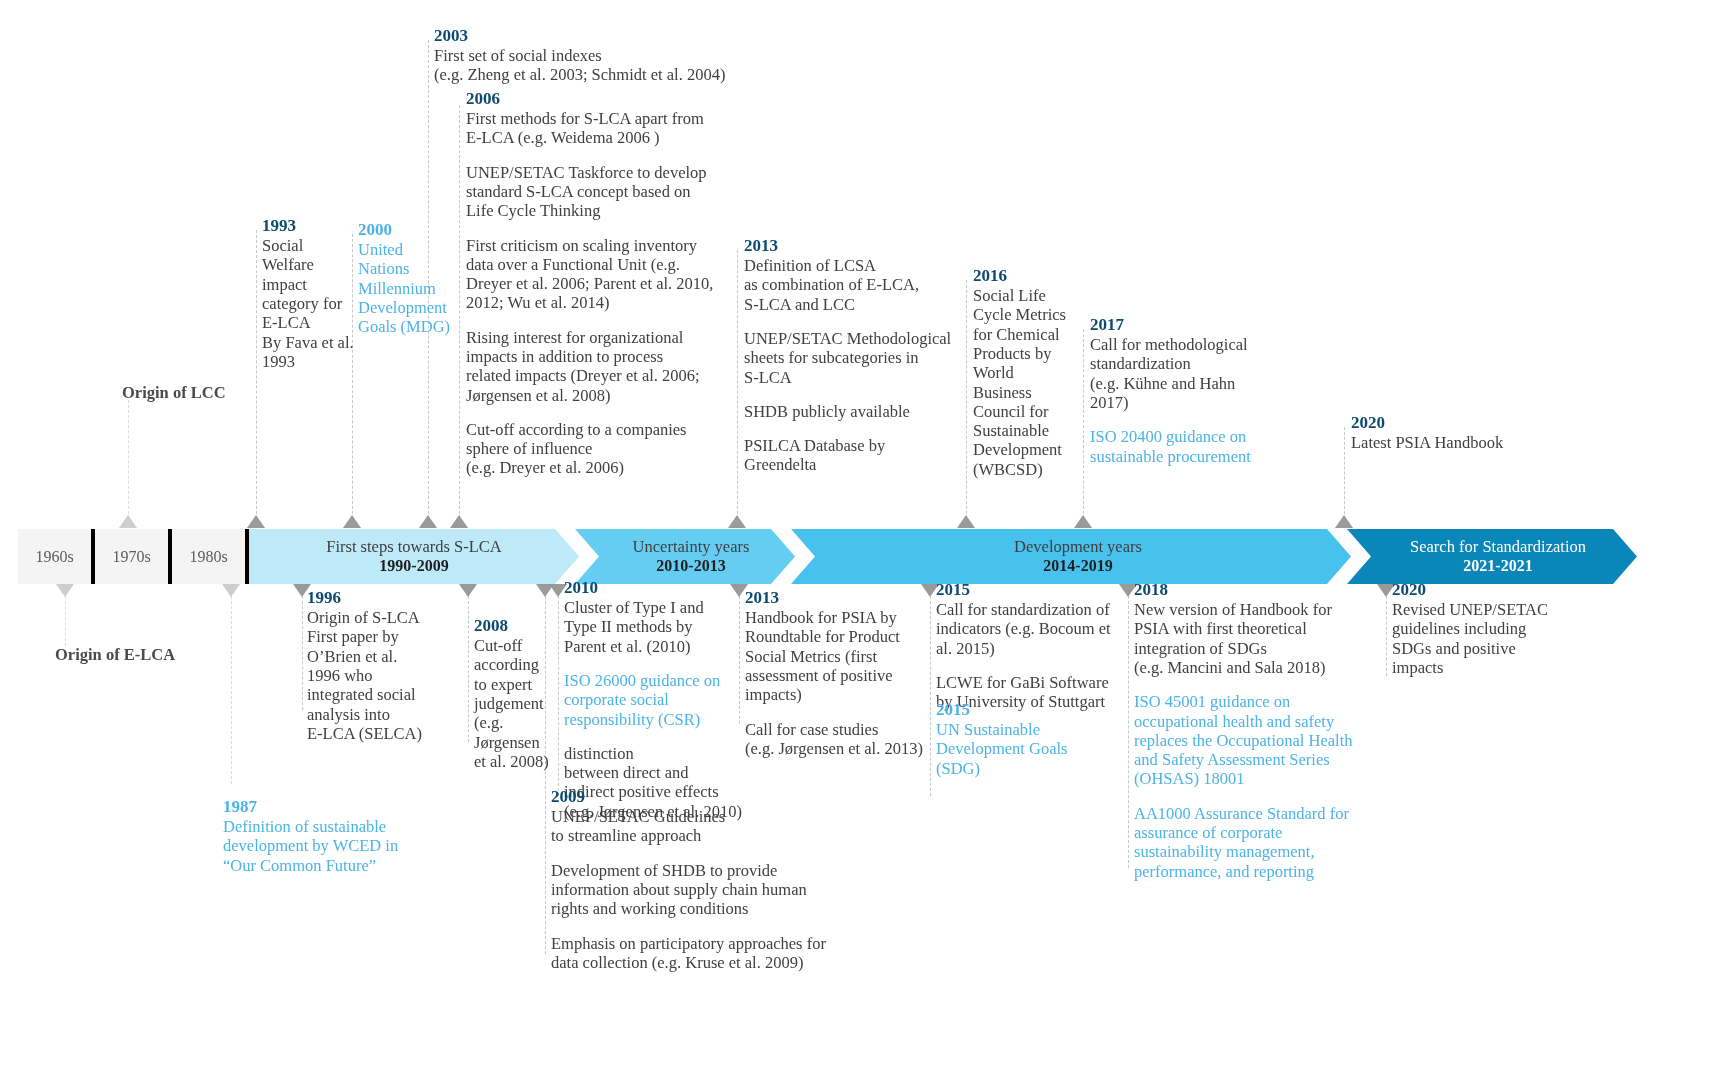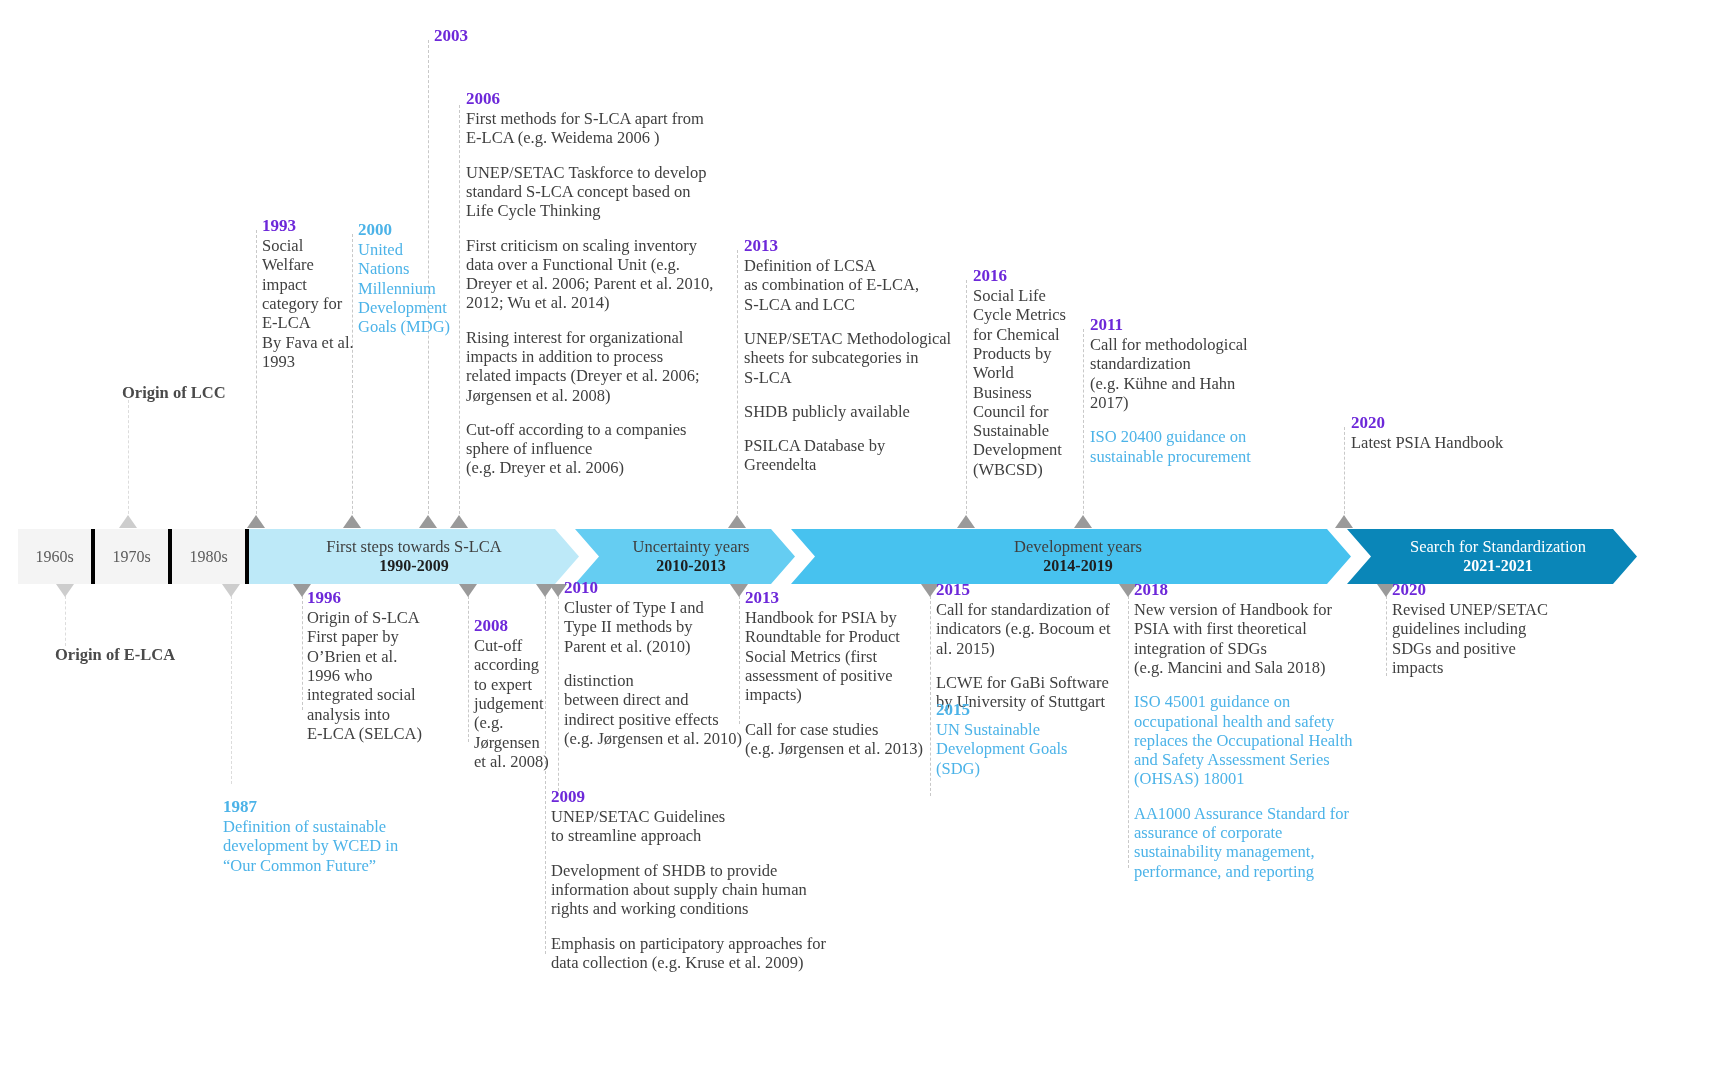--- a/index.html
+++ b/index.html
@@ -20,21 +20,21 @@
     width: 1714px;
     height: 1081px;
   }
   .entry {
     position: absolute;
     box-sizing: border-box;
   }
   .entry .year {
     font-weight: bold;
     font-size: 17px;
-    color: #6d28d9;
+    color: #0c4a6e;
     line-height: 1.12;
     margin-bottom: 1px;
     display: block;
   }
   .entry .body {
     font-size: 16.5px;
     line-height: 1.17;
     color: #3f3f3f;
     white-space: pre-line;
     display: block;
@@ -150,20 +150,22 @@
   <div class="tri-up" style="left:247px; top:515px;"></div>
   <div class="tri-up" style="left:343px; top:515px;"></div>
   <div class="tri-up" style="left:728px; top:515px;"></div>
   <div class="tri-up" style="left:957px; top:515px;"></div>
   <div class="tri-up" style="left:1074px; top:515px;"></div>
   <div class="tri-up" style="left:1335px; top:515px;"></div>
   <div class="tri-up faint" style="left:119px; top:515px;"></div>
 
   <div class="entry" style="left:434px; top:26px; width:330px;">
     <span class="year">2003</span>
+    <span class="body">First set of social indexes
+(e.g. Zheng et al. 2003; Schmidt et al. 2004)</span>
   </div>
 
   <div class="entry" style="left:466px; top:89px; width:268px;">
     <span class="year">2006</span>
     <span class="body">First methods for S-LCA apart from
 E-LCA (e.g. Weidema 2006 )</span>
     <span class="body">UNEP/SETAC Taskforce to develop
 standard S-LCA concept based on
 Life Cycle Thinking</span>
     <span class="body">First criticism on scaling inventory
@@ -220,21 +222,21 @@
 Products by
 World
 Business
 Council for
 Sustainable
 Development
 (WBCSD)</span>
   </div>
 
   <div class="entry" style="left:1090px; top:315px; width:250px;">
-    <span class="year">2011</span>
+    <span class="year">2017</span>
     <span class="body">Call for methodological
 standardization
 (e.g. Kühne and Hahn
 2017)</span>
     <span class="body blue">ISO 20400 guidance on
 sustainable procurement</span>
   </div>
 
   <div class="entry" style="left:1351px; top:413px; width:260px;">
     <span class="year">2020</span>
@@ -345,20 +347,23 @@
 (e.g.
 Jørgensen
 et al. 2008)</span>
   </div>
 
   <div class="entry" style="left:564px; top:578px; width:195px;">
     <span class="year">2010</span>
     <span class="body">Cluster of Type I and
 Type II methods by
 Parent et al. (2010)</span>
+    <span class="body blue">ISO 26000 guidance on
+corporate social
+responsibility (CSR)</span>
     <span class="body">distinction
 between direct and
 indirect positive effects
 (e.g. Jørgensen et al. 2010)</span>
   </div>
 
   <div class="entry" style="left:551px; top:787px; width:360px;">
     <span class="year">2009</span>
     <span class="body">UNEP/SETAC Guidelines
 to streamline approach</span>

